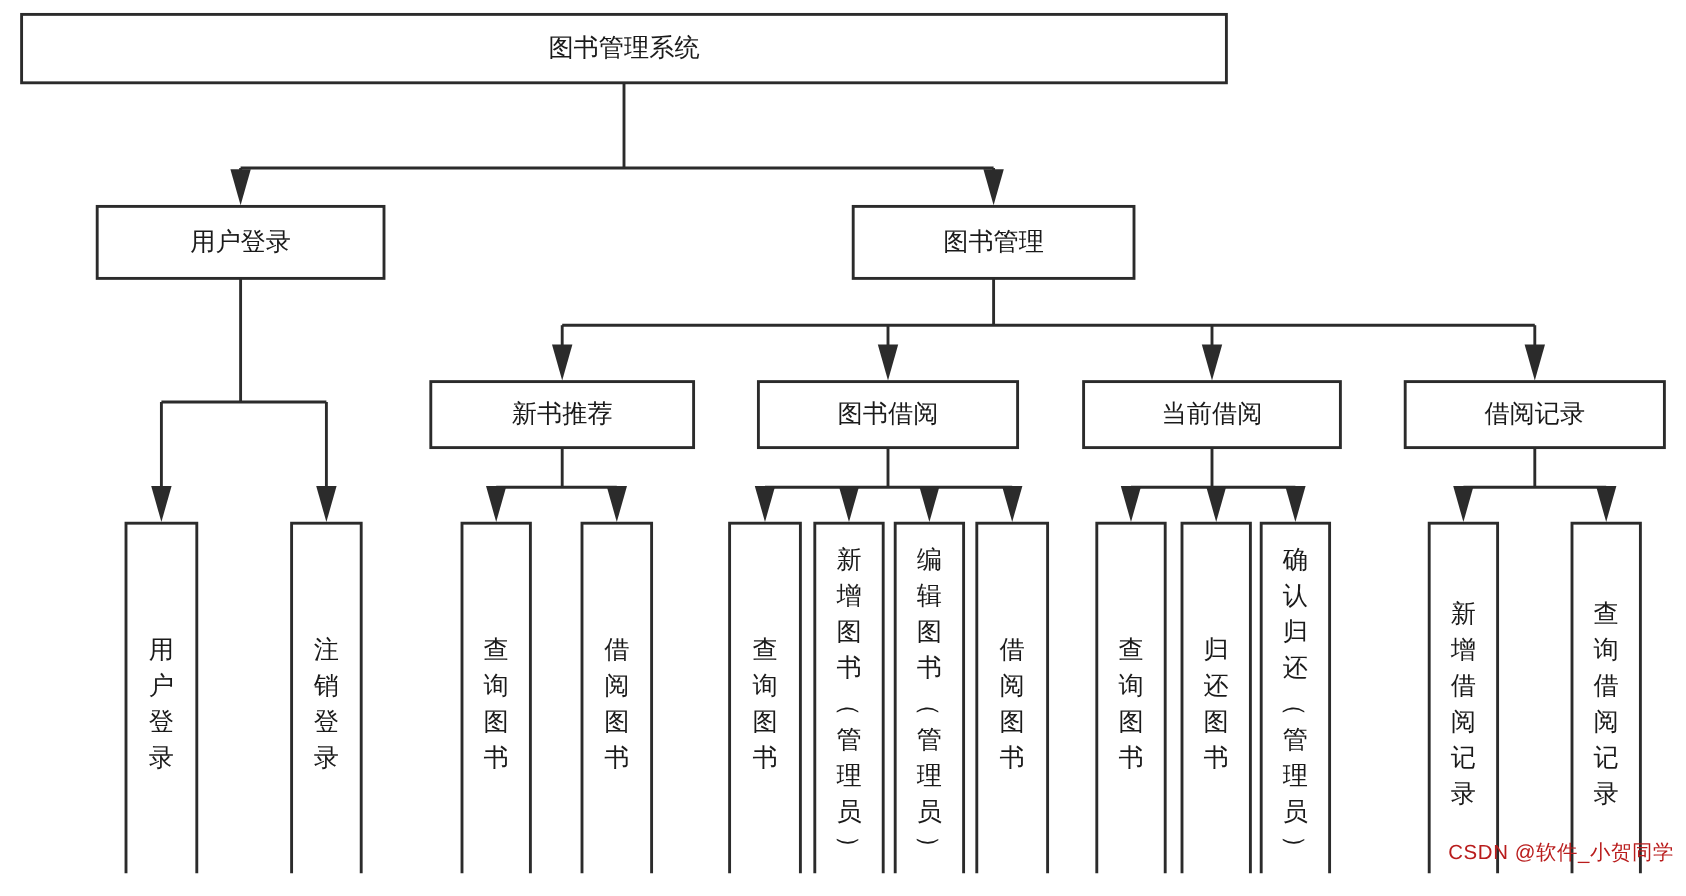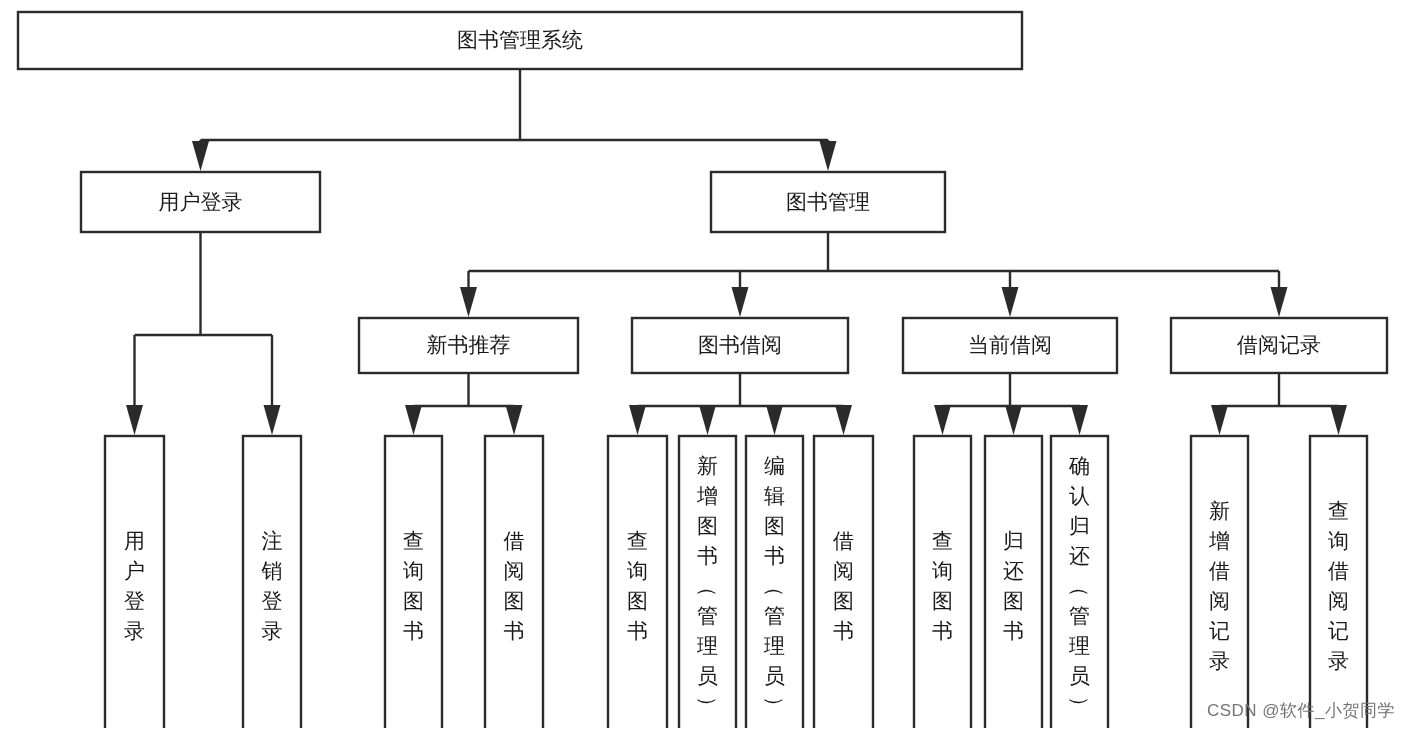--- a/index.html
+++ b/index.html
@@ -52,21 +52,21 @@
     font-size: 21px;
     fill: #1a1a1a;
     text-anchor: middle;
   }
   .watermark {
     position: absolute;
     right: 10px;
     bottom: 6px;
     font-family: "Liberation Sans", "DejaVu Sans", sans-serif;
     font-size: 17px;
-    color: #737373;
+    color: #b91c1c;
     letter-spacing: 0.5px;
     white-space: nowrap;
     user-select: none;
   }
 </style>
 </head>
 <body>
 
 <div id="stage">
 

